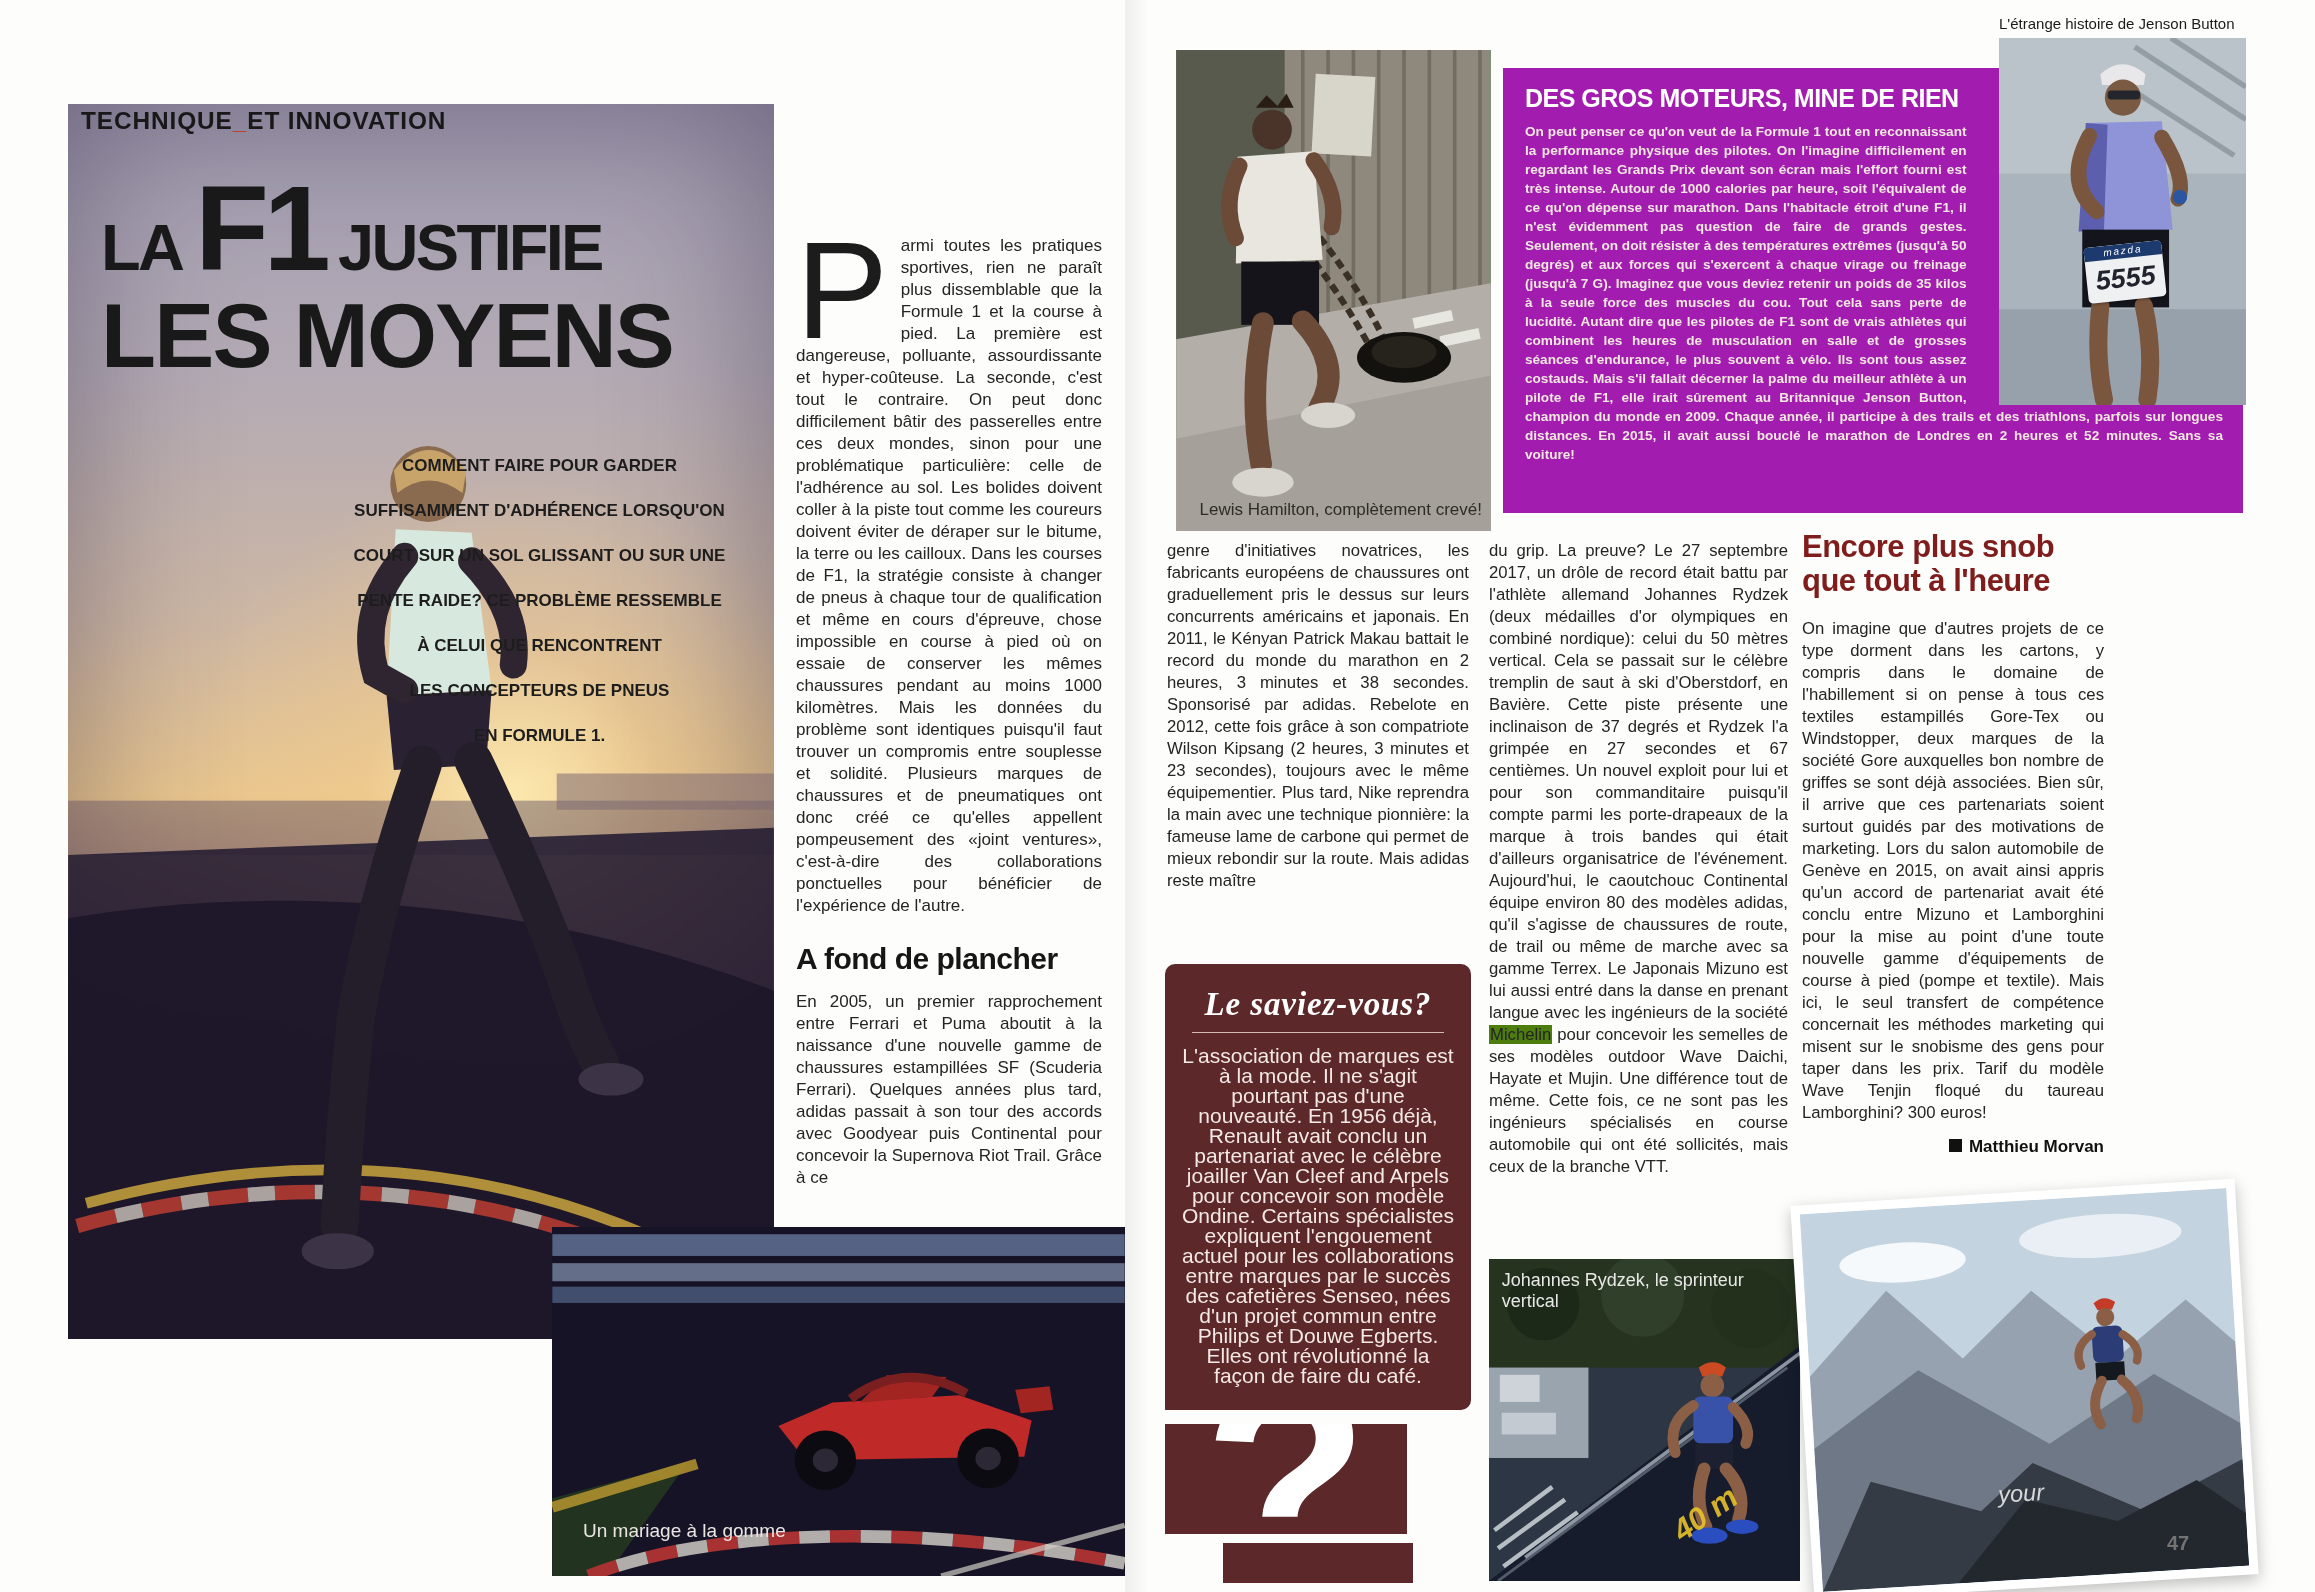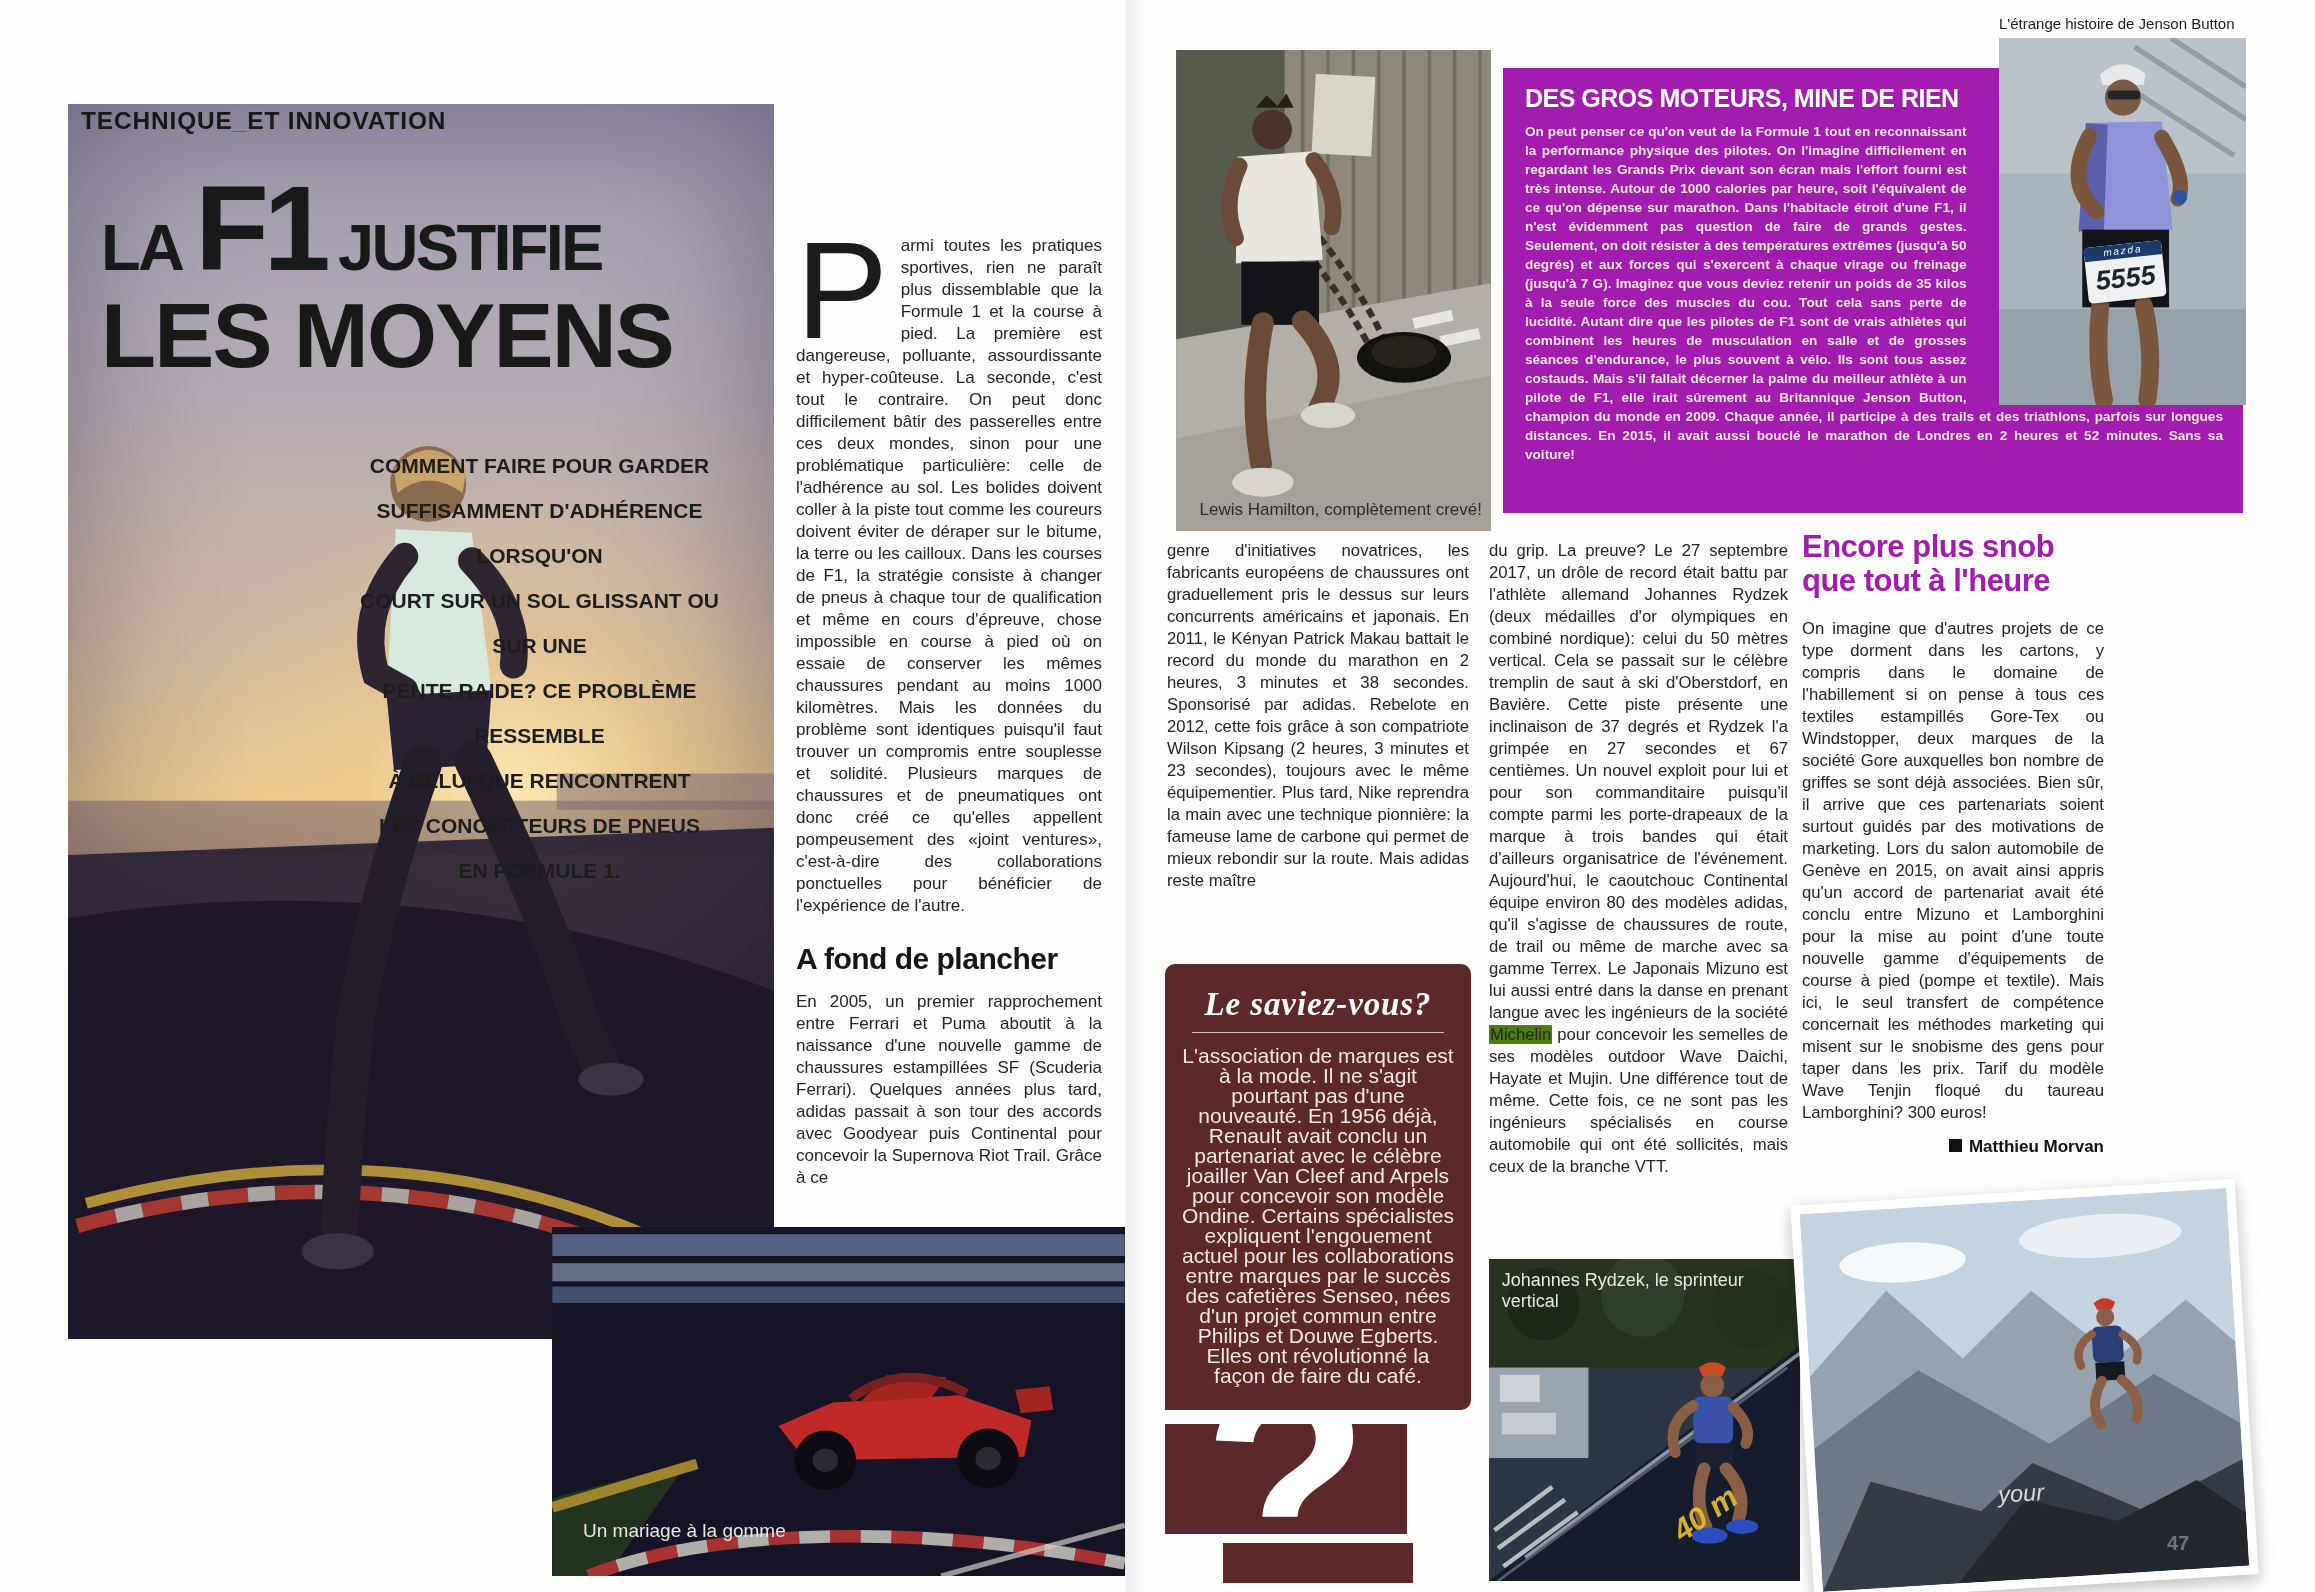--- a/index.html
+++ b/index.html
@@ -26,21 +26,21 @@
   }
   .kicker .uscore{color:#c43c28;font-weight:800;}
   .headline{left:101px;top:168px;z-index:6;color:#191919;line-height:1;}
   .headline .l1{display:flex;align-items:baseline;gap:12.7px;}
   .headline .w-la{font-size:65px;font-weight:900;letter-spacing:-2.7px;}
   .headline .w-f1{font-size:121px;font-weight:900;letter-spacing:-5.4px;}
   .headline .w-just{font-size:65px;font-weight:900;letter-spacing:-2.7px;}
   .headline .l2{font-size:90px;font-weight:900;letter-spacing:-1.8px;margin-top:1.8px;}
   .standfirst{
     left:353px;top:443px;width:373px;z-index:6;text-align:center;
-    font-size:21px;font-weight:700;line-height:45px;color:#1d1d1d;
+    font-size:17px;font-weight:700;line-height:45px;color:#1d1d1d;
   }
   .body-col{left:796px;top:235px;width:306px;}
   .bodytext{font-size:17px;line-height:22px;text-align:justify;color:#242424;margin:0;}
   .dropcap{
     float:left;font-size:138px;line-height:101px;padding:5.4px 12.7px 0 0;
     font-weight:400;color:#1c1c1c;
   }
   .subhead{font-size:30px;font-weight:800;color:#161616;margin:25px 0 14.5px 0;letter-spacing:-0.5px;}
 
   .car-photo{
@@ -73,21 +73,21 @@
        box-shadow:0 0.9px 2.7px rgba(0,0,0,.4);transform:rotate(-6deg);overflow:hidden;}
   .bib-band{background:#1c3a6e;color:#fff;font-size:10px;font-style:italic;text-align:center;height:13.6px;line-height:13.6px;letter-spacing:1.8px;}
   .bib-num{font-size:27px;font-weight:800;font-style:italic;color:#20242c;text-align:center;line-height:40px;}
 
   .col{width:302px;}
   .col1{left:1167px;top:540px;}
   .col2{left:1489px;top:540px;width:299px;}
   .col3{left:1802px;top:530px;}
   .rp-text{font-size:16.7px;line-height:22px;}
   .hl{background:#4d7c0f;padding:0 1px;}
-  .col3 h2{font-size:31px;line-height:34px;font-weight:800;color:#a21caf;margin:0 0 20px 0;letter-spacing:-0.5px;}
+  .col3 h2{font-size:31px;line-height:34px;font-weight:800;color:#7f1d1d;margin:0 0 20px 0;letter-spacing:-0.5px;}
   .byline{margin-top:12.7px;text-align:right;font-weight:800;font-size:17px;color:#111;}
   .byline .sq{display:inline-block;width:12.7px;height:12.7px;background:#111;margin-right:7.2px;}
 
   .dyk-box{
     left:1165px;top:964px;width:306px;box-sizing:border-box;
     background:#5c282a;border-radius:10px;border-bottom-left-radius:0;
     padding:18px 16.3px 23.5px 16.3px;color:#f4e9e4;z-index:2;text-align:center;
   }
   .dyk-title{font-family:"Liberation Serif", serif;font-style:italic;font-weight:700;
     font-size:33px;color:#ffffff;letter-spacing:0.9px;margin:3.6px 0 9px 0;}

